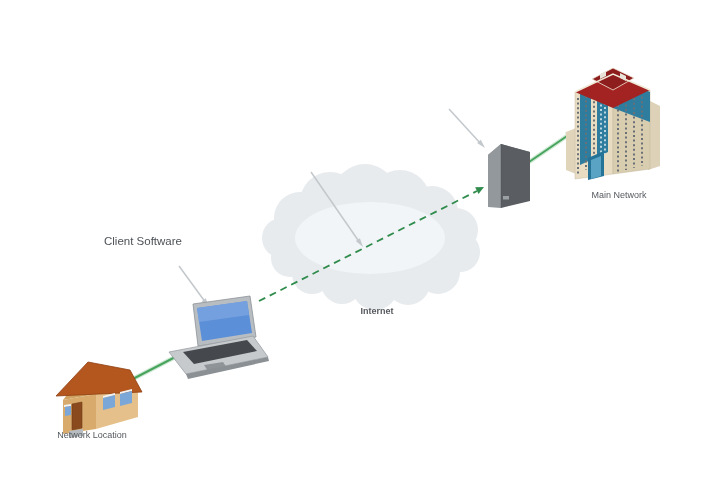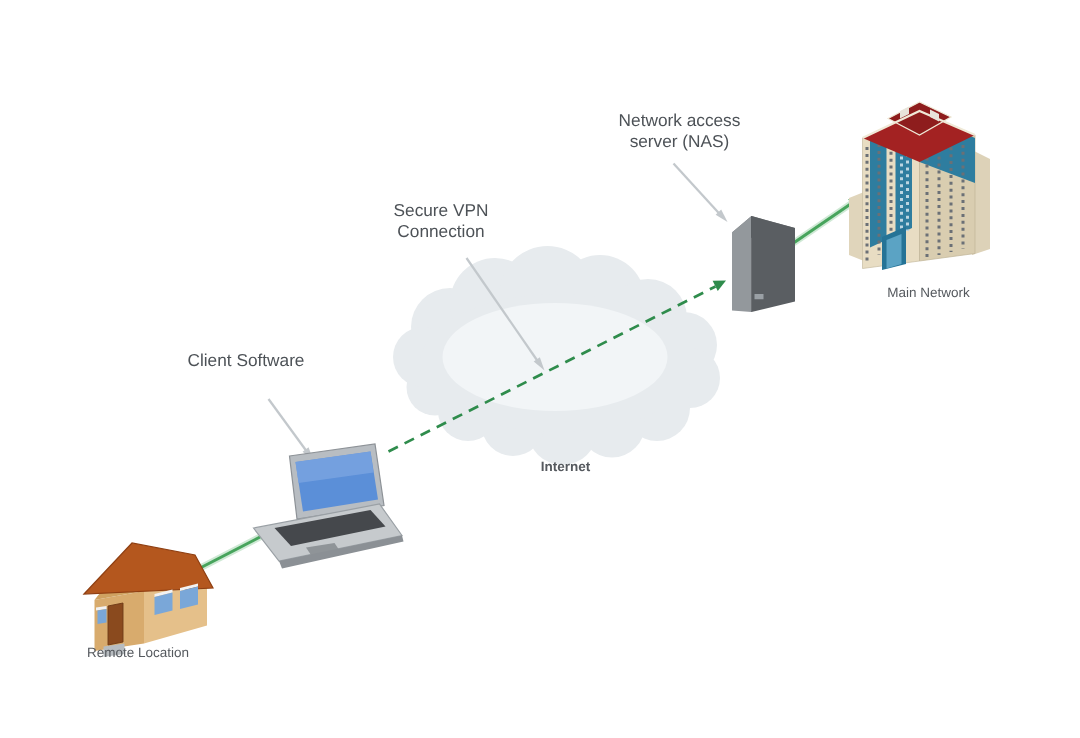--- a/index.html
+++ b/index.html
@@ -7,21 +7,21 @@
     position:relative;width:720px;height:492px;background:#ffffff;overflow:hidden;
     font-family:"Liberation Sans", sans-serif;
   }
   #diagram-svg{position:absolute;left:0;top:0;}
   .lbl{
     position:absolute;color:#4d5257;text-align:center;
     font-family:"Liberation Sans", sans-serif;
   }
   .lbl-main{font-size:11.5px;line-height:14px;}
   .lbl-small{font-size:9px;line-height:11px;color:#55595e;}
-  .l-client{left:123px;top:234px;width:82px;}
+  .l-client{left:102px;top:234px;width:82px;}
   .l-vpn{left:244px;top:134px;width:100px;}
   .l-nas{left:398px;top:74px;width:110px;}
   .l-internet{left:347px;top:306px;width:60px;font-weight:bold;}
   .l-remote{left:52px;top:430px;width:80px;}
   .l-office{left:584px;top:190px;width:70px;}
 </style>
 </head>
 <body>
 
 <div id="canvas">
@@ -137,22 +137,20 @@
       <polygon points="575,92 613,74 650,90 613,108" fill="#a32222"></polygon>
       <polygon points="592,79 613,68 634,78 613,90" fill="#8e1d1d" stroke="#f0ead8" stroke-width="0.8"></polygon>
       <path d="M575,92 L613,74 L650,90" fill="none" stroke="#f0ead8" stroke-width="1.5"></path>
       <polygon points="600,74 606,71 606,76 600,79" fill="#e8e4da"></polygon>
       <polygon points="620,73 626,76 626,81 620,78" fill="#e8e4da"></polygon>
     </g>
   </svg>
 
   <div class="lbl lbl-main l-client">Client Software</div>
 
-  <div class="lbl lbl-main l-vpn">Secure VPN Connection</div>
 
-  <div class="lbl lbl-main l-nas">Network access server (NAS)</div>
 
   <div class="lbl lbl-small l-internet">Internet</div>
 
-  <div class="lbl lbl-small l-remote">Remote Location</div>
+  <div class="lbl lbl-small l-remote">Network Location</div>
 
   <div class="lbl lbl-small l-office">Main Network</div>
 </div>
 
 </body></html>

